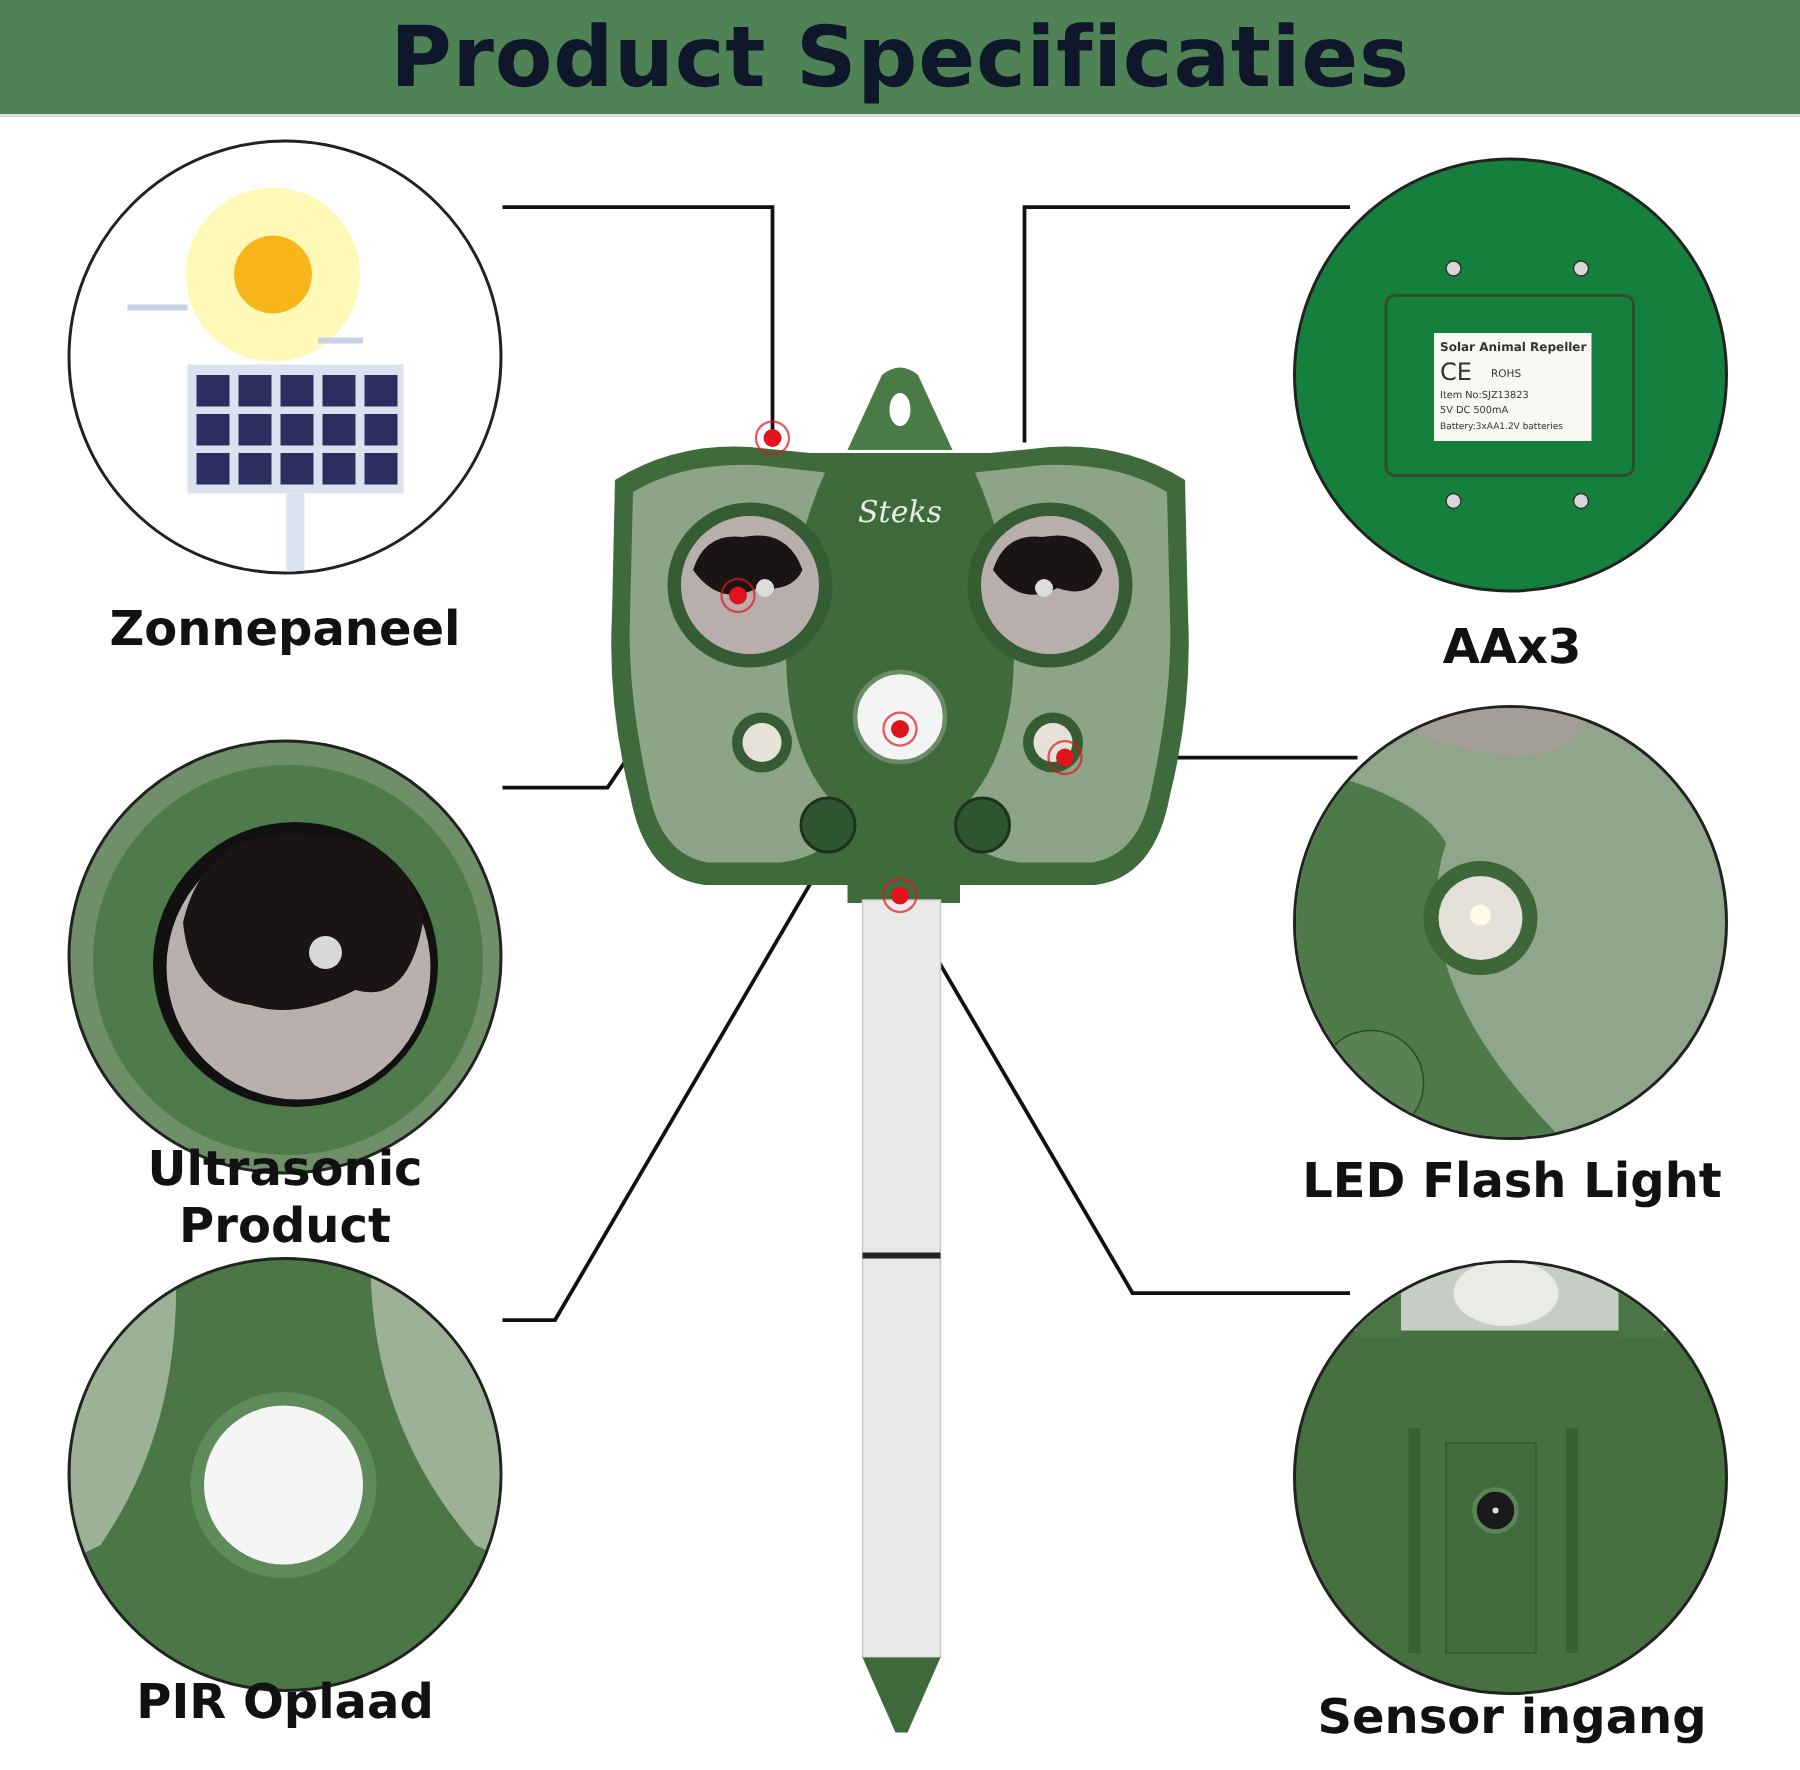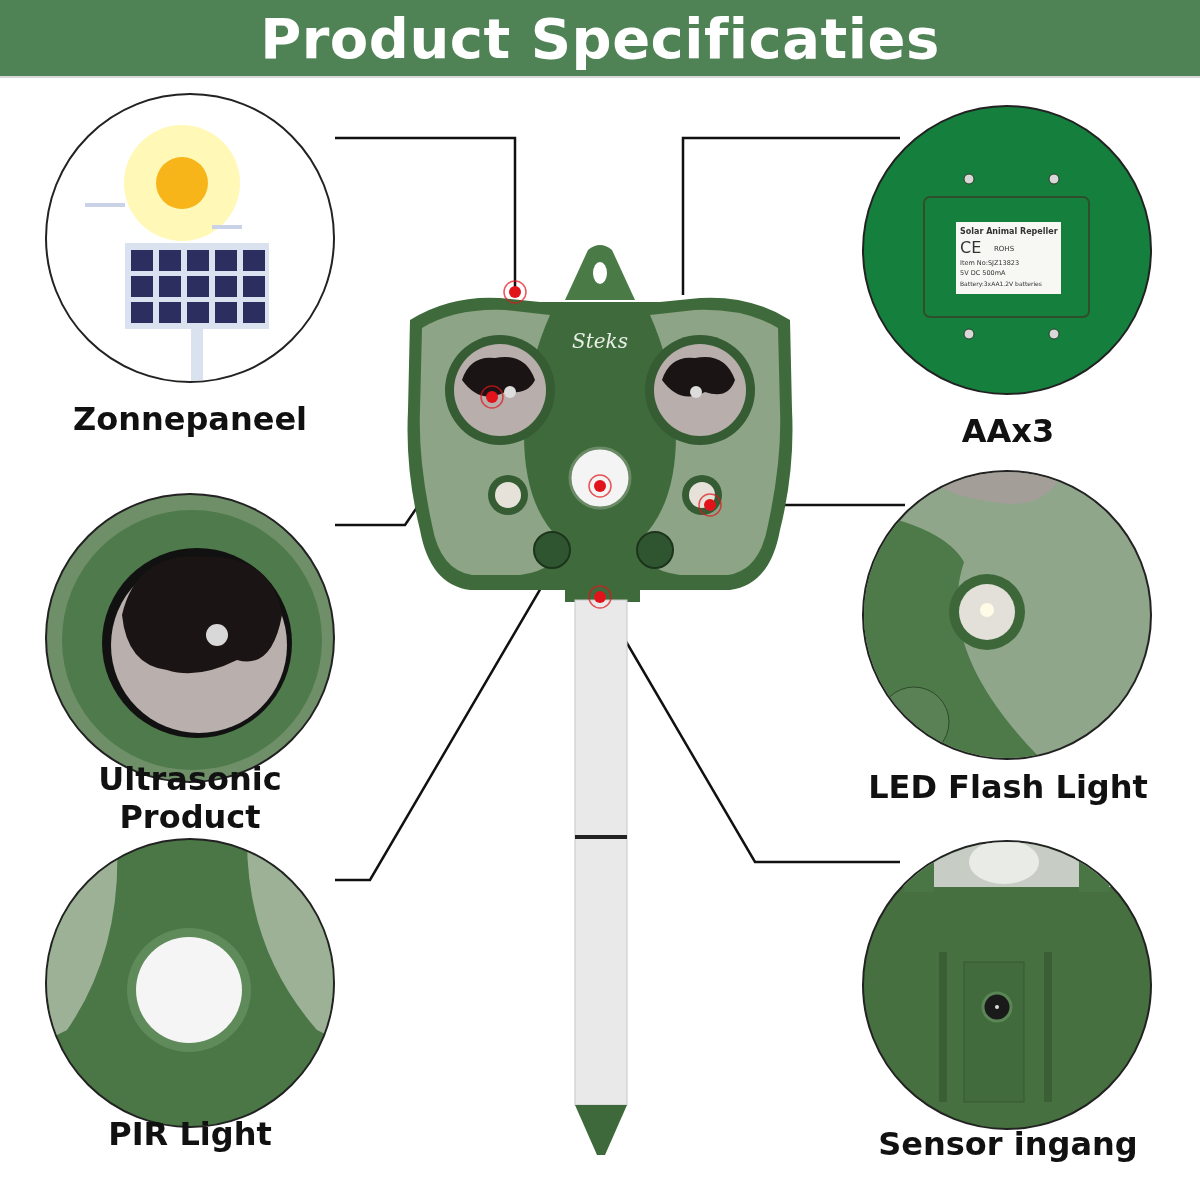--- a/index.html
+++ b/index.html
@@ -1,18 +1,18 @@
 <!DOCTYPE html>
 <html><head>
 <meta charset="utf-8">
 <style>
   html,body{margin:0;padding:0;background:#fff;}
   body{width:1200px;height:1180px;position:relative;overflow:hidden;font-family:"DejaVu Sans","Liberation Sans",sans-serif;}
   .header{position:absolute;left:0;top:0;width:1200px;height:76px;background:#4f8254;border-bottom:2px solid #d8d8d8;display:flex;align-items:center;justify-content:center;}
-  .header h1{margin:12px;color:#ffffff;font-size:56px;font-weight:bold;letter-spacing:0.5px;}
+  .header h1{margin:12px;color:#0f172a;font-size:56px;font-weight:bold;letter-spacing:0.5px;}
   .circle{position:absolute;width:290px;height:290px;border-radius:50%;border:2px solid #222;overflow:hidden;box-sizing:border-box;}
   .label{position:absolute;width:320px;text-align:center;font-size:32px;font-weight:bold;color:#111;}
   svg.lines{position:absolute;left:0;top:0;}
   .device{position:absolute;}
 </style>
 </head>
 <body>
 
 <div class="header">
   <h1>Product Specificaties</h1>
@@ -122,21 +122,21 @@
 <div class="label" style="left:30px;top:760px">Ultrasonic Product</div>
 
 <div class="circle" style="left:45px;top:838px;background:#4b7747">
   <svg width="290" height="290">
     <path d="M0,0 L70,0 Q75,110 20,190 L0,200 Z" fill="#9db197"></path>
     <path d="M290,0 L200,0 Q200,110 270,190 L290,200 Z" fill="#9db197"></path>
     <circle cx="142" cy="150" r="62" fill="#5f8a5a"></circle>
     <circle cx="142" cy="150" r="53" fill="#f5f5f5"></circle>
   </svg>
 </div>
-<div class="label" style="left:30px;top:1115px">PIR Light</div>
+<div class="label" style="left:30px;top:1115px">PIR Oplaad</div>
 
 <div class="circle" style="left:862px;top:105px;background:#15803d">
   <svg width="290" height="290">
     <rect x="60" y="90" width="165" height="120" rx="6" fill="none" stroke="#2f4f2c" stroke-width="2"></rect>
     <g fill="#d8d8d8" stroke="#2a3a28">
         <circle cx="105" cy="72" r="5"></circle>
         <circle cx="190" cy="72" r="5"></circle>
         <circle cx="105" cy="227" r="5"></circle>
         <circle cx="190" cy="227" r="5"></circle>
       </g>

